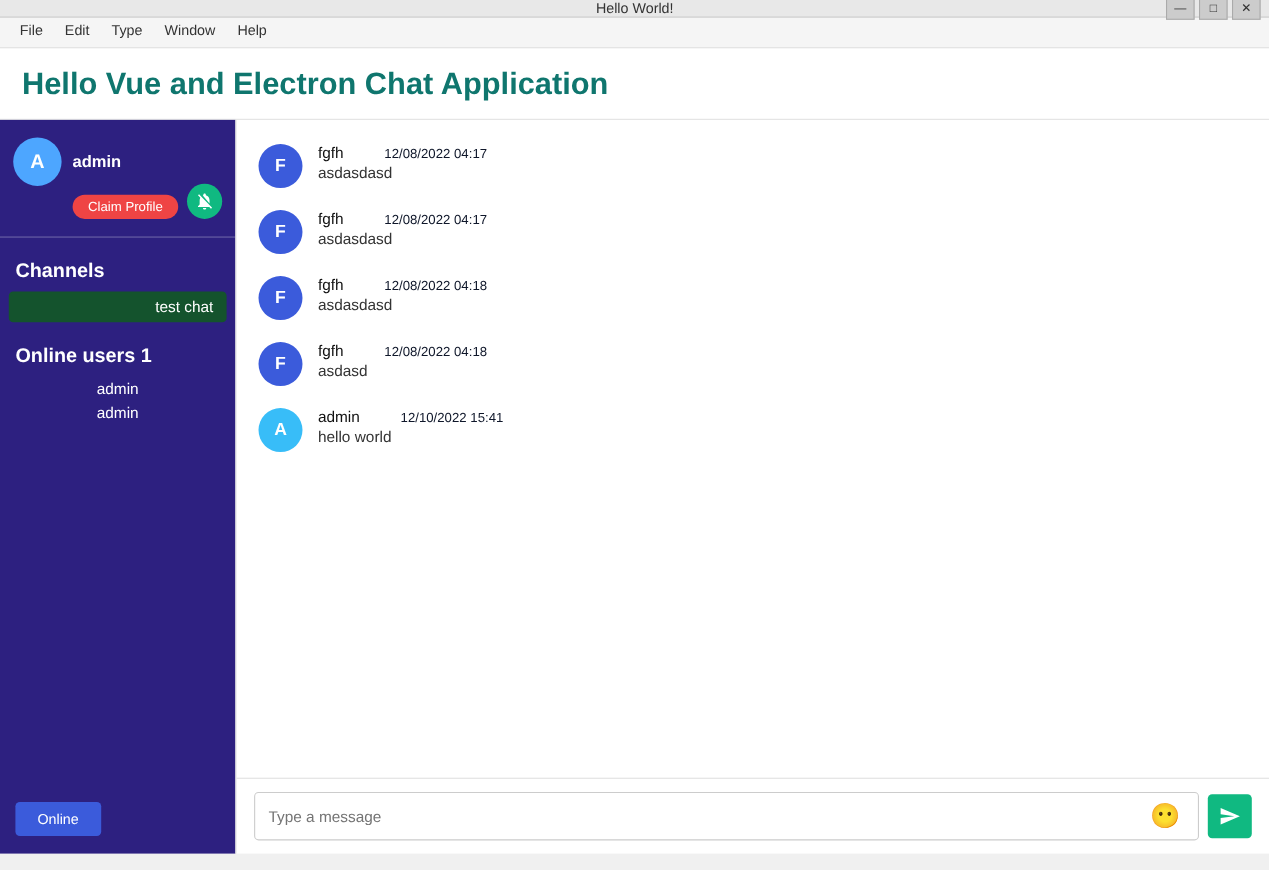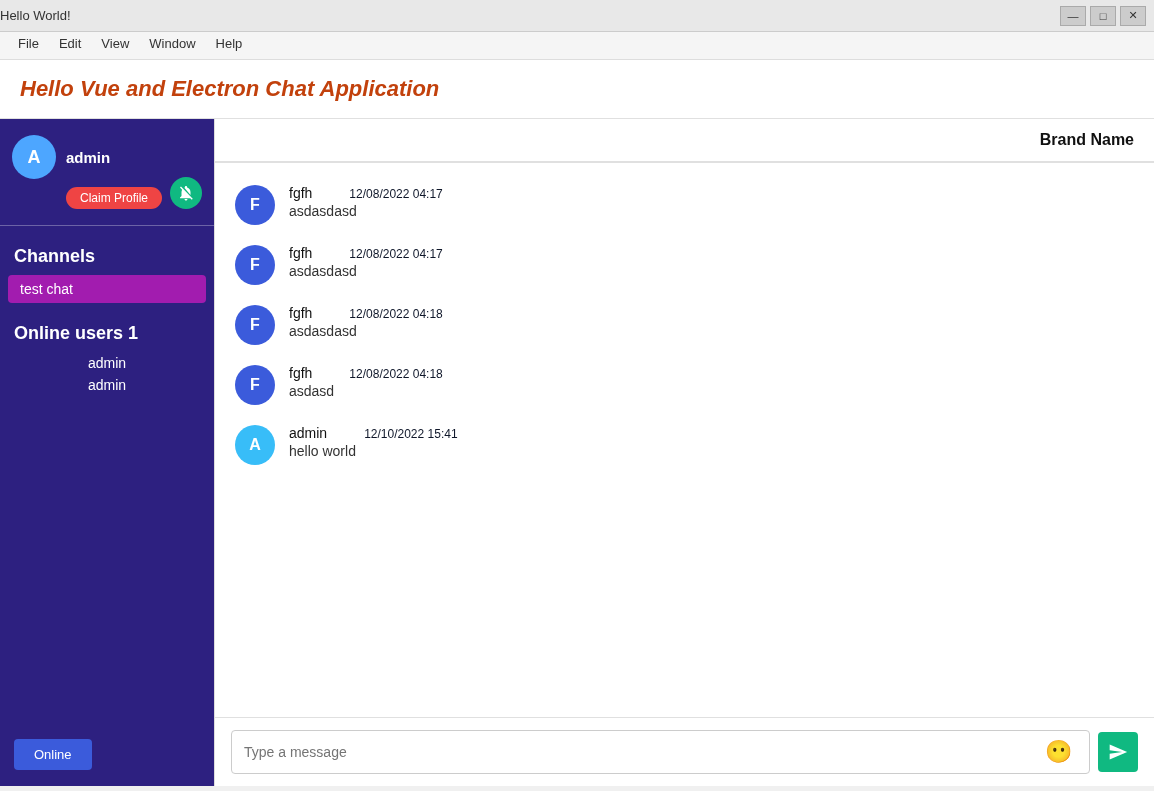--- a/index.html
+++ b/index.html
@@ -7,24 +7,24 @@
       font-family: -apple-system, BlinkMacSystemFont, 'Segoe UI', sans-serif;
       background: #f0f0f0;
       width: 1154px;
       height: 791px;
       overflow: hidden;
     }
 
     
     .window-chrome {
       background: #e8e8e8;
-      height: 32px;
-      display: flex;
-      align-items: center;
-      justify-content: flex-start;
+      height: 16px;
+      display: flex;
+      align-items: center;
+      justify-content: center;
       position: relative;
       border-bottom: 1px solid #ccc;
     }
     .window-title {
       font-size: 13px;
       color: #333;
     }
     .window-controls {
       position: absolute;
       right: 8px;
@@ -62,24 +62,23 @@
       color: #333;
     }
 
     
     .app-header {
       background: white;
       padding: 16px 20px;
       border-bottom: 1px solid #e0e0e0;
     }
     .app-header h1 {
-      font-size: 22px;
-      font-weight: bold;
-      color: #c2410c;
-      font-style: italic;
+      font-size: 28px;
+      font-weight: bold;
+      color: #0f766e;
     }
 
     
     .main-layout {
       display: flex;
       height: calc(791px - 32px - 28px - 64px);
       background: white;
     }
 
     
@@ -169,22 +168,23 @@
 
     .channel-item {
       margin: 0 8px 4px;
       padding: 6px 12px;
       border-radius: 4px;
       cursor: pointer;
       font-size: 14px;
       color: white;
     }
     .channel-item.active {
-      background: #a21caf;
-      color: white;
+      background: #14532d;
+      color: white;
+      text-align: right;
     }
 
     .online-users-section {
       padding: 16px 14px 8px;
     }
     .online-users-title {
       font-size: 18px;
       font-weight: bold;
       color: white;
       margin-bottom: 8px;
@@ -342,21 +342,21 @@
   <div class="window-controls">
     <button class="win-btn minimize">—</button>
     <button class="win-btn maximize">□</button>
     <button class="win-btn close">✕</button>
   </div>
 </div>
 
 <div class="menu-bar">
   <span class="menu-item">File</span>
   <span class="menu-item">Edit</span>
-  <span class="menu-item">View</span>
+  <span class="menu-item">Type</span>
   <span class="menu-item">Window</span>
   <span class="menu-item">Help</span>
 </div>
 
 <div class="app-header">
   <h1>Hello Vue and Electron Chat Application</h1>
 </div>
 
 <div class="main-layout">
 
@@ -386,23 +386,20 @@
       <div class="online-user">admin</div>
     </div>
 
     <div class="sidebar-footer">
       <button class="logout-btn">Online</button>
     </div>
   </div>
 
   <div class="chat-area">
 
-    <div class="chat-header">
-      <span class="brand-name">Brand Name</span>
-    </div>
 
     <div class="messages-scroll">
 
       <div class="message-item">
         <div class="message-avatar msg-avatar-f">F</div>
         <div class="message-content">
           <div class="message-meta">
             <span class="message-sender">fgfh</span>
             <span class="message-time">12/08/2022 04:17</span>
           </div>

